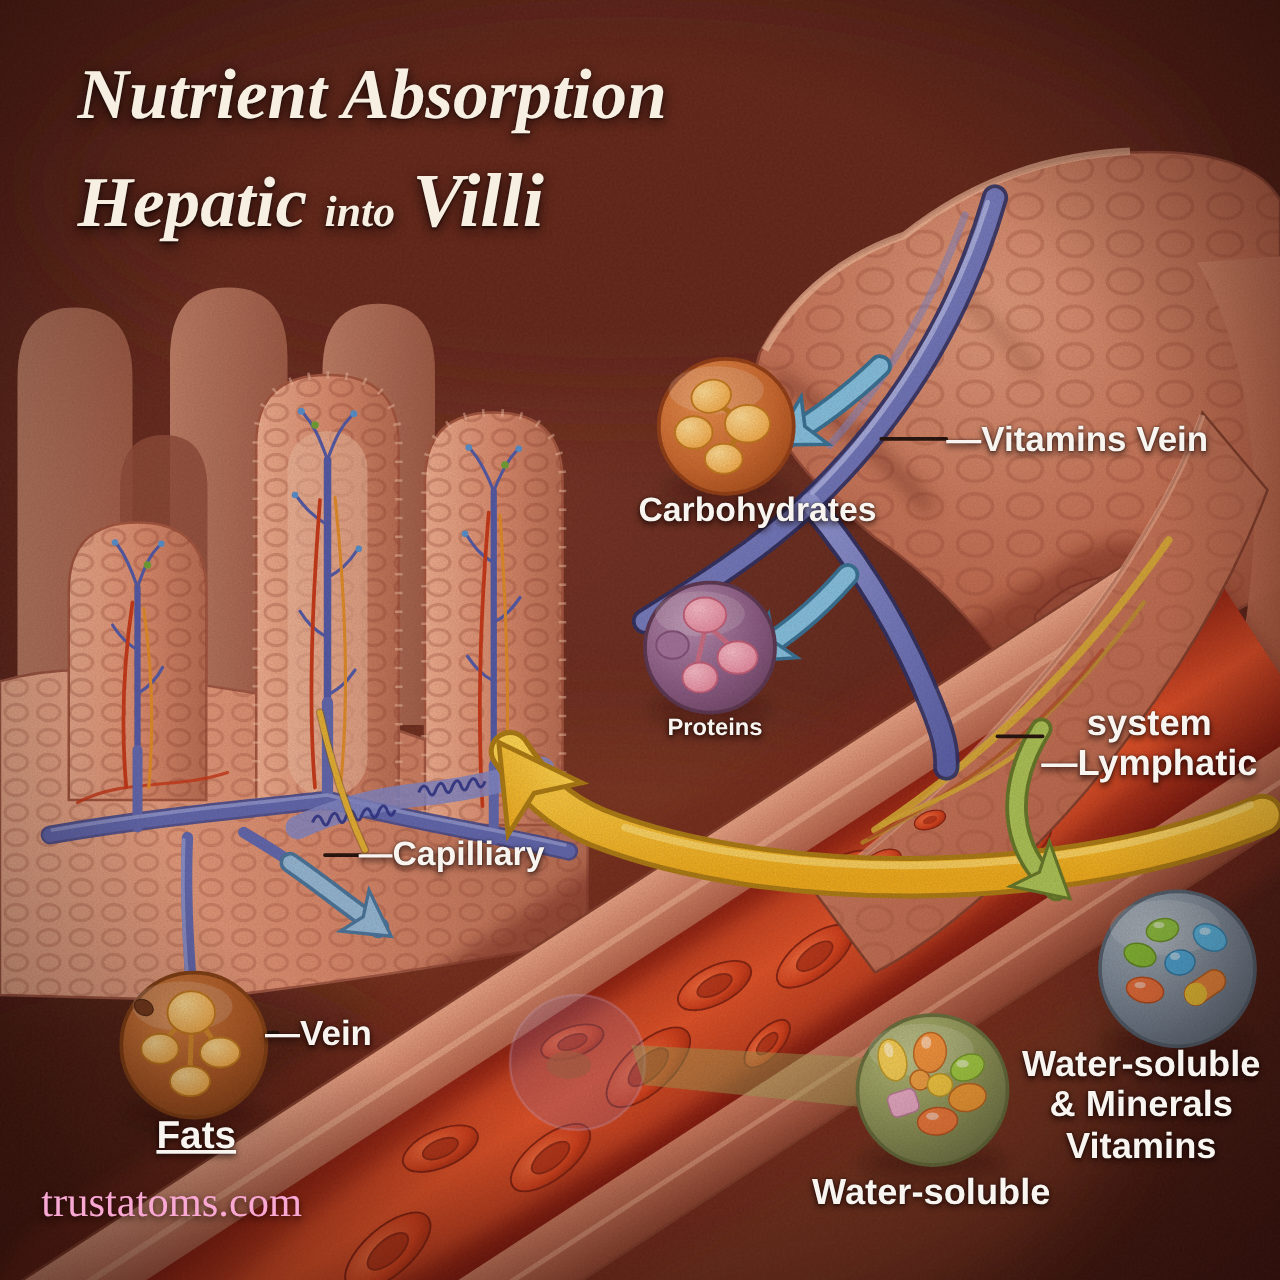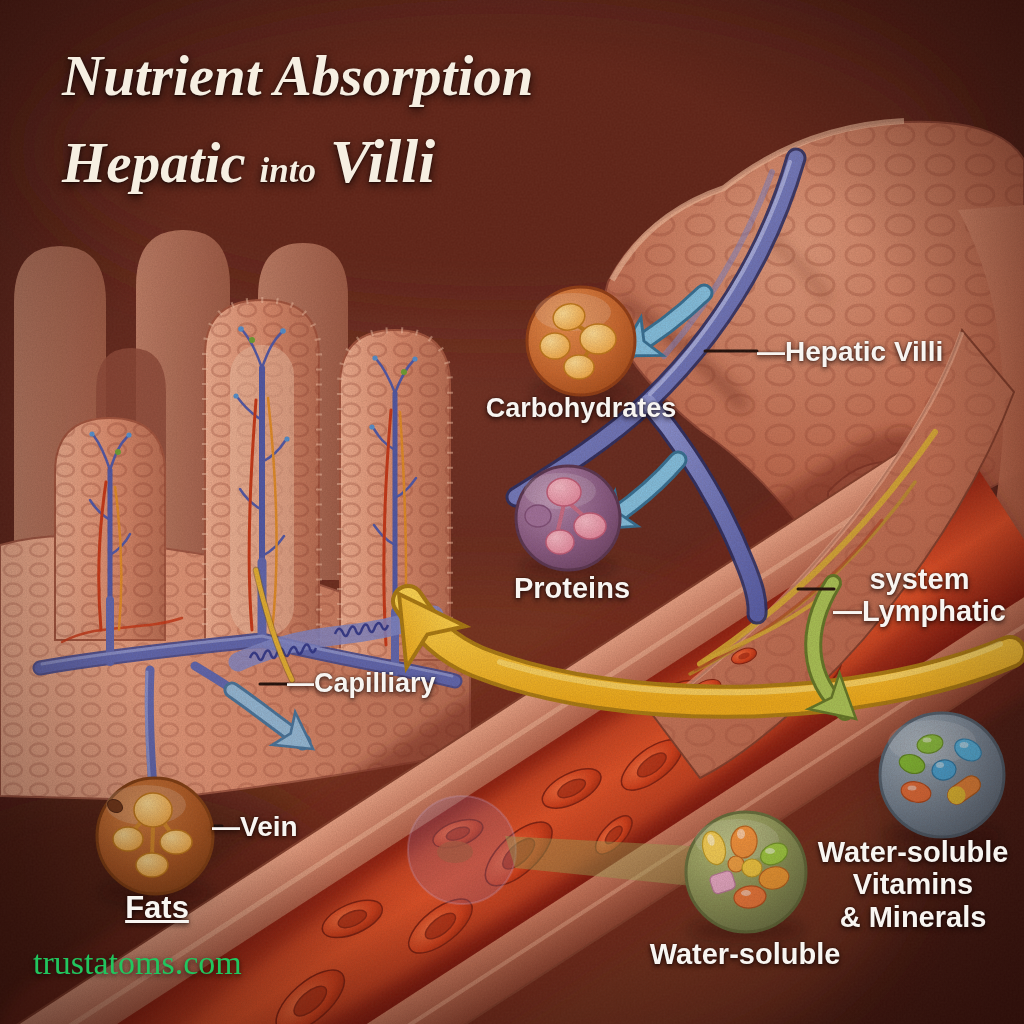--- a/index.html
+++ b/index.html
@@ -11,21 +11,21 @@
          font-family:"Liberation Serif",serif;font-style:italic;font-weight:700;
          text-shadow:0 3px 10px rgba(10,2,2,.75),0 1px 2px rgba(10,2,2,.6);line-height:1.46;}
   .title .t1{font-size:57px;white-space:nowrap;}
   .title .t2{display:flex;align-items:baseline;white-space:nowrap;}
   .title .big{font-size:57px;}
   .title .bigger{font-size:61px;}
   .title .small{font-size:35px;margin:0 14px;}
   .lbl{position:absolute;color:#f8f5f1;font-weight:700;white-space:nowrap;
        text-shadow:0 2px 5px rgba(15,3,3,.8),0 0 2px rgba(15,3,3,.55);}
   .lbl.center{transform:translateX(-50%);}
-  .watermark{position:absolute;left:33px;top:944px;color:#22c55e;font-size:34px;
+  .watermark{position:absolute;left:33px;top:944px;color:#f9a8d4;font-size:34px;
        font-family:"Liberation Serif",serif;text-shadow:0 2px 5px rgba(15,3,3,.7);}
   .stack{text-align:center;line-height:1.12;}
 </style>
 </head>
 <body>
 
 <div class="stage">
 
 <svg width="1024" height="1024" viewBox="0 0 1024 1024">
   <defs>
@@ -518,39 +518,39 @@
 
   <div class="title">
     <div class="t1">Nutrient Absorption</div>
     <div class="t2">
       <span class="big">Hepatic</span>
       <span class="small">into</span>
       <span class="bigger">Villi</span>
     </div>
   </div>
 
-  <div class="lbl center" style="left:581px;top:393px;font-size:27px;">Carbohydrates</div>
-
-  <div class="lbl center" style="left:572px;top:572px;font-size:29px;">Proteins</div>
-
-  <div class="lbl" style="left:757px;top:336px;font-size:28px;">—Hepatic Villi</div>
+  <div class="lbl center" style="left:606px;top:393px;font-size:27px;">Carbohydrates</div>
+
+  <div class="lbl center" style="left:572px;top:572px;font-size:19px;">Proteins</div>
+
+  <div class="lbl" style="left:757px;top:336px;font-size:28px;">—Vitamins Vein</div>
 
   <div class="lbl" style="left:833px;top:563px;font-size:29px;line-height:1.12;">
     <div style="text-align:center;">system</div>
     <div>—Lymphatic</div>
   </div>
 
   <div class="lbl" style="left:287px;top:668px;font-size:27px;">—Capilliary</div>
 
   <div class="lbl" style="left:212px;top:811px;font-size:28px;">—Vein</div>
 
   <div class="lbl center" style="left:157px;top:890px;font-size:31px;text-decoration:underline;">Fats</div>
 
   <div class="lbl center" style="left:745px;top:938px;font-size:29px;">Water-soluble</div>
 
   <div class="lbl center stack" style="left:913px;top:836px;font-size:29px;">
     <div>Water-soluble</div>
+    <div>&amp; Minerals</div>
     <div>Vitamins</div>
-    <div>&amp; Minerals</div>
   </div>
 
   <div class="watermark">trustatoms.com</div>
 </div>
 
 </body></html>

